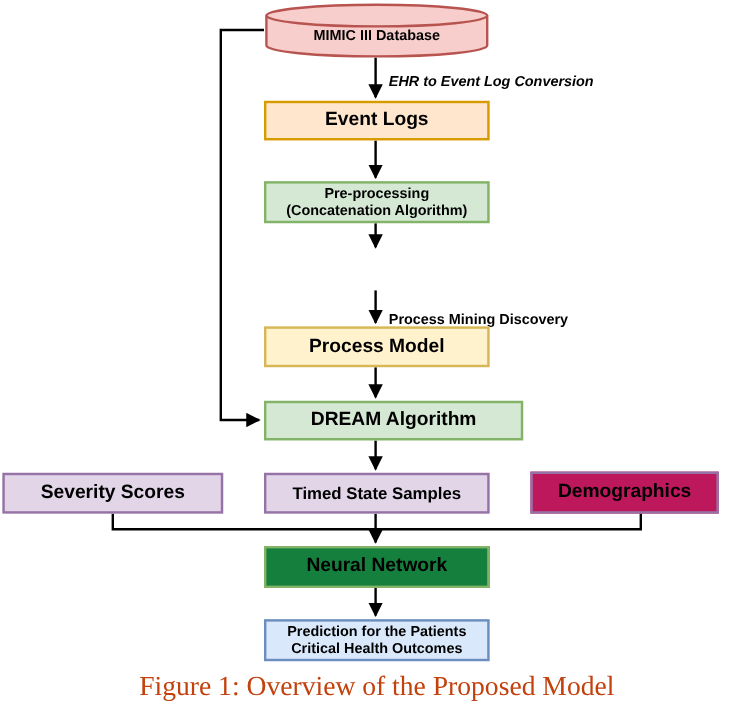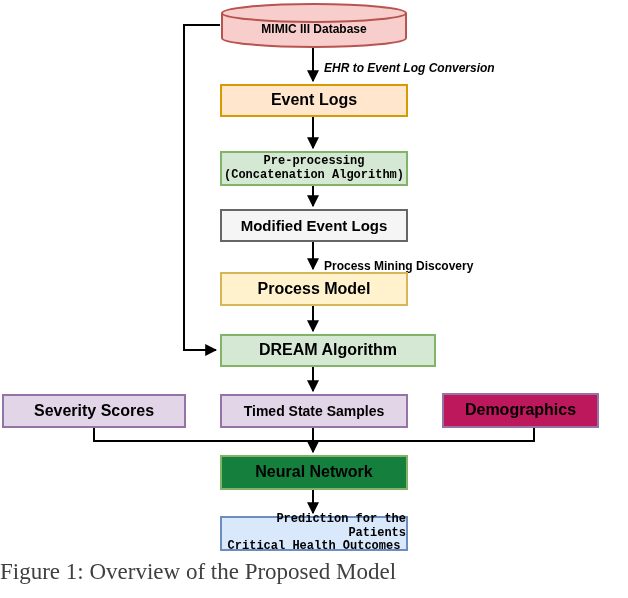--- a/index.html
+++ b/index.html
@@ -17,27 +17,27 @@
     width: 628px; height: 598px;
   }
   .node {
     position: absolute;
     box-sizing: border-box;
     border: 2px solid #000;
     display: flex;
     flex-direction: column;
     align-items: center;
     justify-content: center;
-    text-align: right;
+    text-align: left;
     font-weight: bold;
     color: #000;
     font-size: 16px;
     line-height: 1.15;
   }
-  .node .small-line { font-size: 12px; font-family: Liberation Mono, monospace; }
+  .node .small-line { font-size: 12px; }
   .cyl-wrap {
     position: absolute;
     left: 220px; top: 2px;
     width: 188px; height: 48px;
   }
   .cyl-label {
     position: absolute;
     left: 0; right: 0; top: 20px;
     text-align: center;
     font-weight: bold;
@@ -49,23 +49,24 @@
     font-size: 12px;
     font-weight: bold;
     color: #000;
     white-space: nowrap;
   }
   .caption {
     position: absolute;
     top: 559px;
     left: 0;
     width: 628px;
+    text-align: center;
     font-family: "Liberation Serif", serif;
     font-size: 23px;
-    color: #404040;
+    color: #c2410c;
   }
 </style>
 </head>
 <body>
 
 <div class="canvas">
 
   <svg class="overlay" viewBox="0 0 628 598" xmlns="http://www.w3.org/2000/svg">
     <defs>
       <marker id="ah" viewBox="0 0 10 10" refX="9" refY="5" markerWidth="12" markerHeight="12" markerUnits="userSpaceOnUse" orient="auto-start-reverse">
@@ -99,23 +100,20 @@
 
   <div class="node" style="left:220px; top:84px; width:188px; height:33px;;background:#FFE6CC;border-color:#D79B00">
     <span>Event Logs</span>
   </div>
 
   <div class="node" style="left:220px; top:151px; width:188px; height:35px;;background:#D5E8D4;border-color:#82B366">
     <span class="small-line">Pre-processing</span>
     <span class="small-line">(Concatenation Algorithm)</span>
   </div>
 
-  <div class="node" style="left:220px; top:209px; width:188px; height:33px; font-size:15px;;background:#F5F5F5;border-color:#666666">
-    <span>Modified Event Logs</span>
-  </div>
 
   <div class="node" style="left:220px; top:272px; width:188px; height:34px;;background:#FFF2CC;border-color:#D6B656">
     <span>Process Model</span>
   </div>
 
   <div class="node" style="left:220px; top:334px; width:216px; height:33px;;background:#D5E8D4;border-color:#82B366">
     <span>DREAM Algorithm</span>
   </div>
 
   <div class="node" style="left:220px; top:394px; width:188px; height:34px; font-size:14px;;background:#E1D5E7;border-color:#9673A6">

